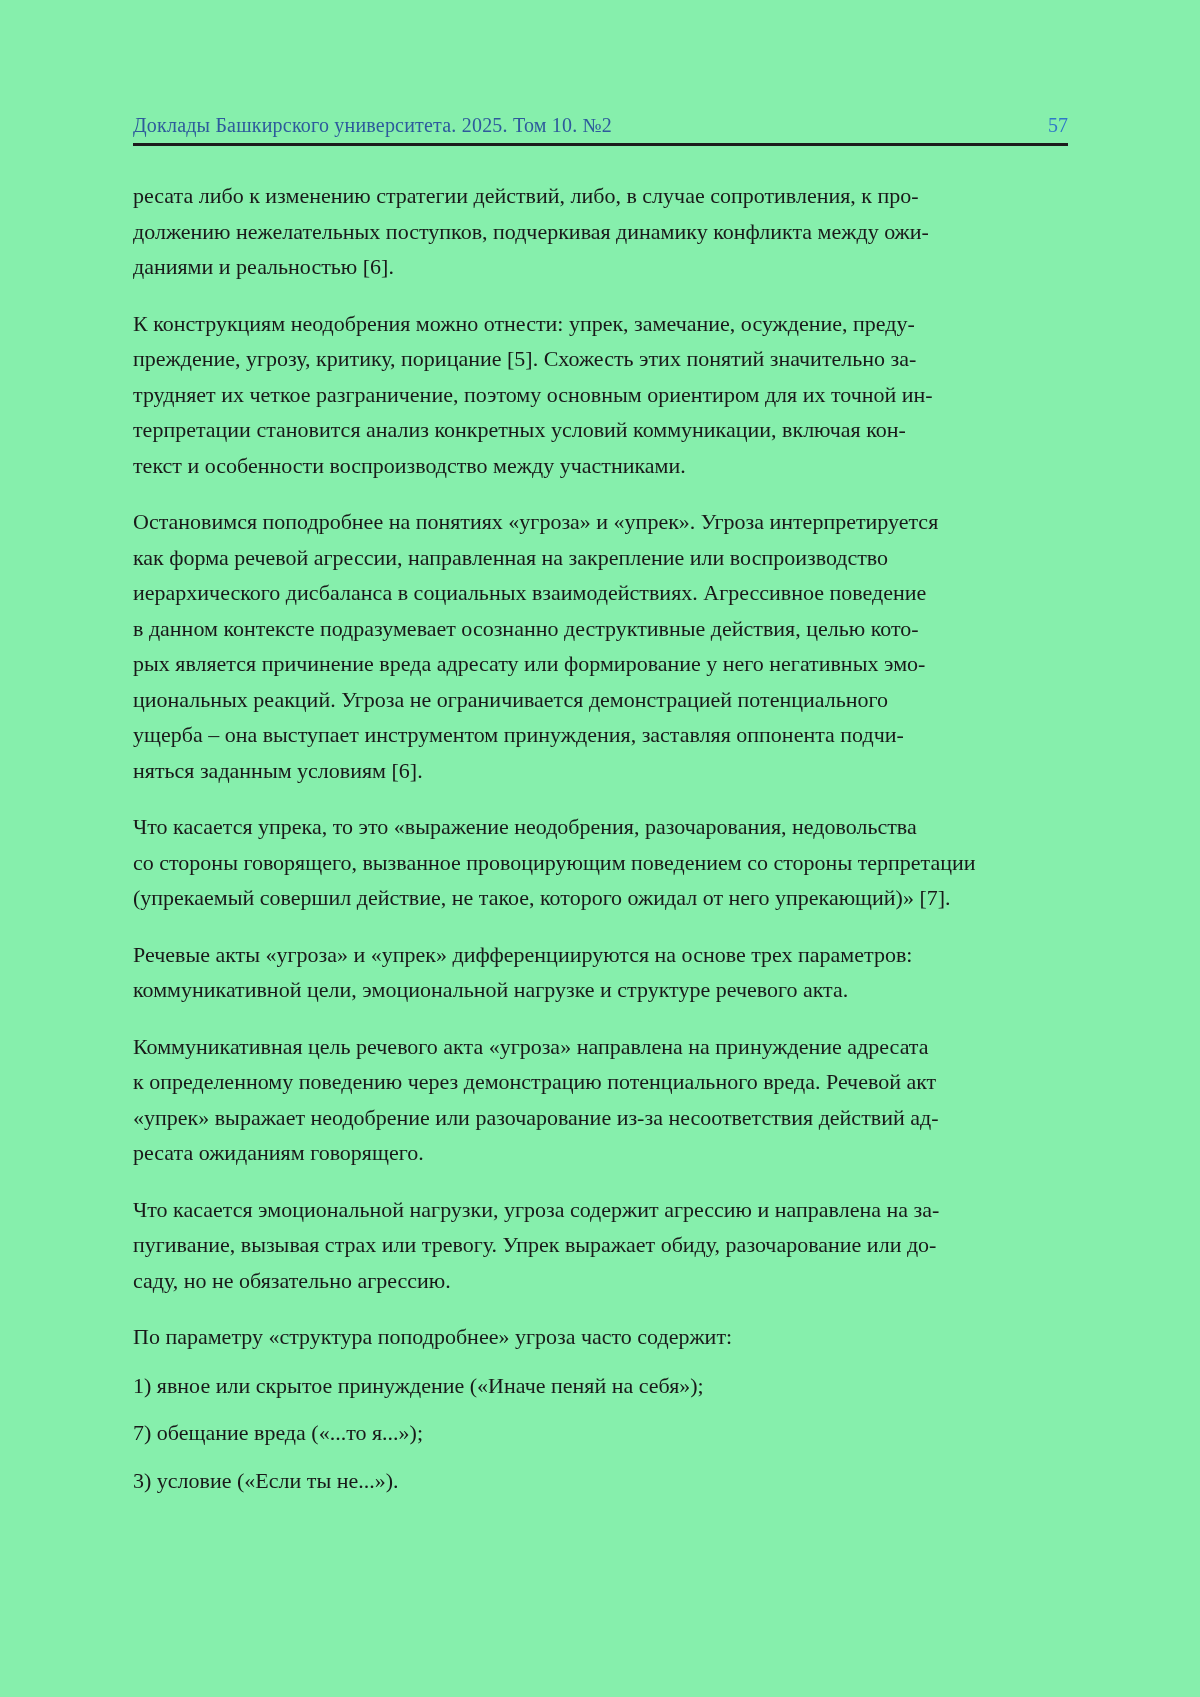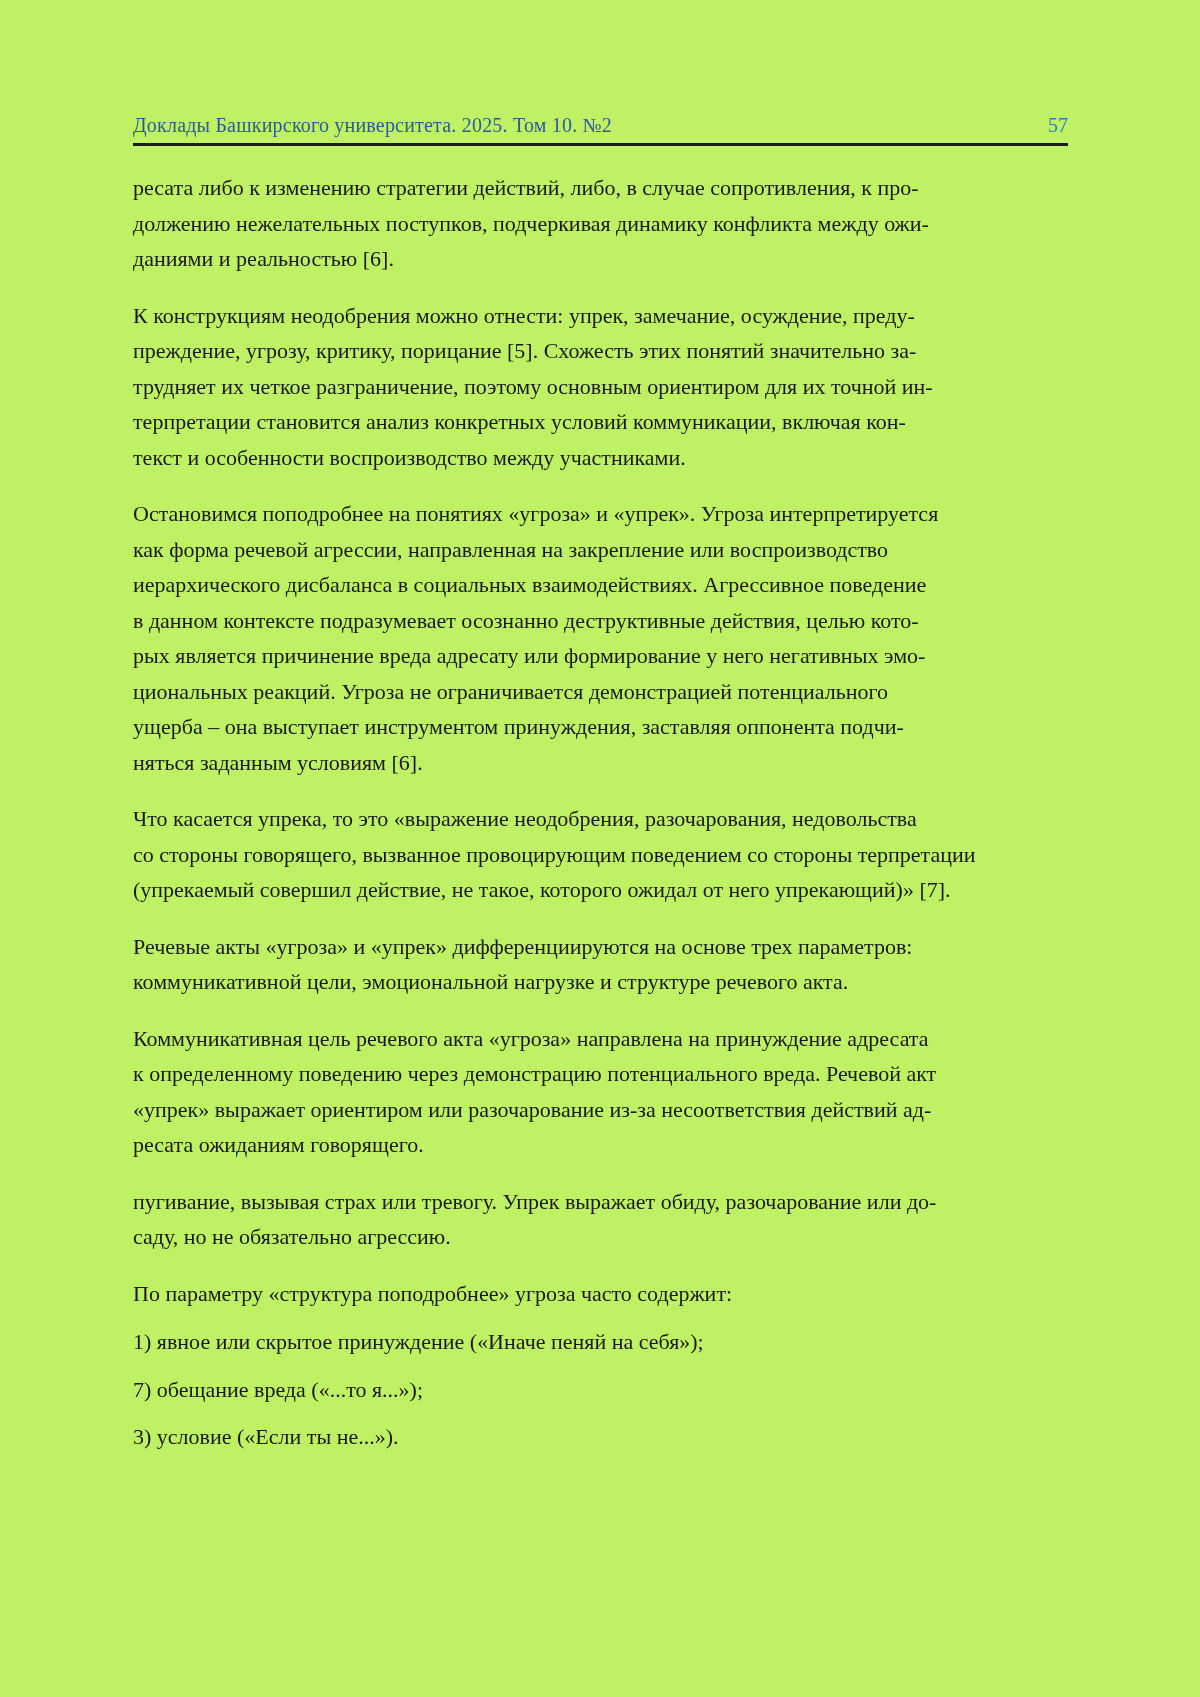--- a/index.html
+++ b/index.html
@@ -5,21 +5,21 @@
   html, body {
     margin: 0;
     padding: 0;
     background: #ffffff;
   }
   .page {
     position: relative;
     width: 1200px;
     height: 1697px;
     box-sizing: border-box;
-    background: #bef264;
+    background: #86efac;
     padding: 0 132px 8px 133px;
     font-family: "Liberation Serif", "DejaVu Serif", serif;
     overflow: hidden;
   }
   .header-row {
     display: flex;
     justify-content: space-between;
     align-items: baseline;
     padding-top: 112px;
     padding-bottom: 5px;
@@ -35,21 +35,21 @@
     color: #2e78c8;
     text-align: center;
   }
   .article-body {
     padding-top: 20px;
     font-size: 22px;
     line-height: 35.5px;
     color: #191919;
   }
   .para {
-    margin: 4px 0 21px 0;
+    margin: 12px 0 21px 0;
   }
   .para.list-lead {
     margin-bottom: 13px;
   }
   .para.list-item {
     margin-bottom: 12px;
   }
   .line {
     white-space: nowrap;
   }
@@ -90,24 +90,25 @@
         <div class="line">со стороны говорящего, вызванное провоцирующим поведением со стороны терпретации</div>
         <div class="line">(упрекаемый совершил действие, не такое, которого ожидал от него упрекающий)» [7].</div>
       </div>
       <div class="para paragraph">
         <div class="line">Речевые акты «угроза» и «упрек» дифференциируются на основе трех параметров:</div>
         <div class="line">коммуникативной цели, эмоциональной нагрузке и структуре речевого акта.</div>
       </div>
       <div class="para paragraph">
         <div class="line">Коммуникативная цель речевого акта «угроза» направлена на принуждение адресата</div>
         <div class="line">к определенному поведению через демонстрацию потенциального вреда. Речевой акт</div>
-        <div class="line">«упрек» выражает ориентиром или разочарование из-за несоответствия действий ад-</div>
+        <div class="line">«упрек» выражает неодобрение или разочарование из-за несоответствия действий ад-</div>
         <div class="line">ресата ожиданиям говорящего.</div>
       </div>
       <div class="para paragraph">
+        <div class="line">Что касается эмоциональной нагрузки, угроза содержит агрессию и направлена на за-</div>
         <div class="line">пугивание, вызывая страх или тревогу. Упрек выражает обиду, разочарование или до-</div>
         <div class="line">саду, но не обязательно агрессию.</div>
       </div>
       <div class="para list-lead">
         <div class="line">По параметру «структура поподробнее» угроза часто содержит:</div>
       </div>
       <div class="para list-item">
         <div class="line">1) явное или скрытое принуждение («Иначе пеняй на себя»);</div>
       </div>
       <div class="para list-item">

